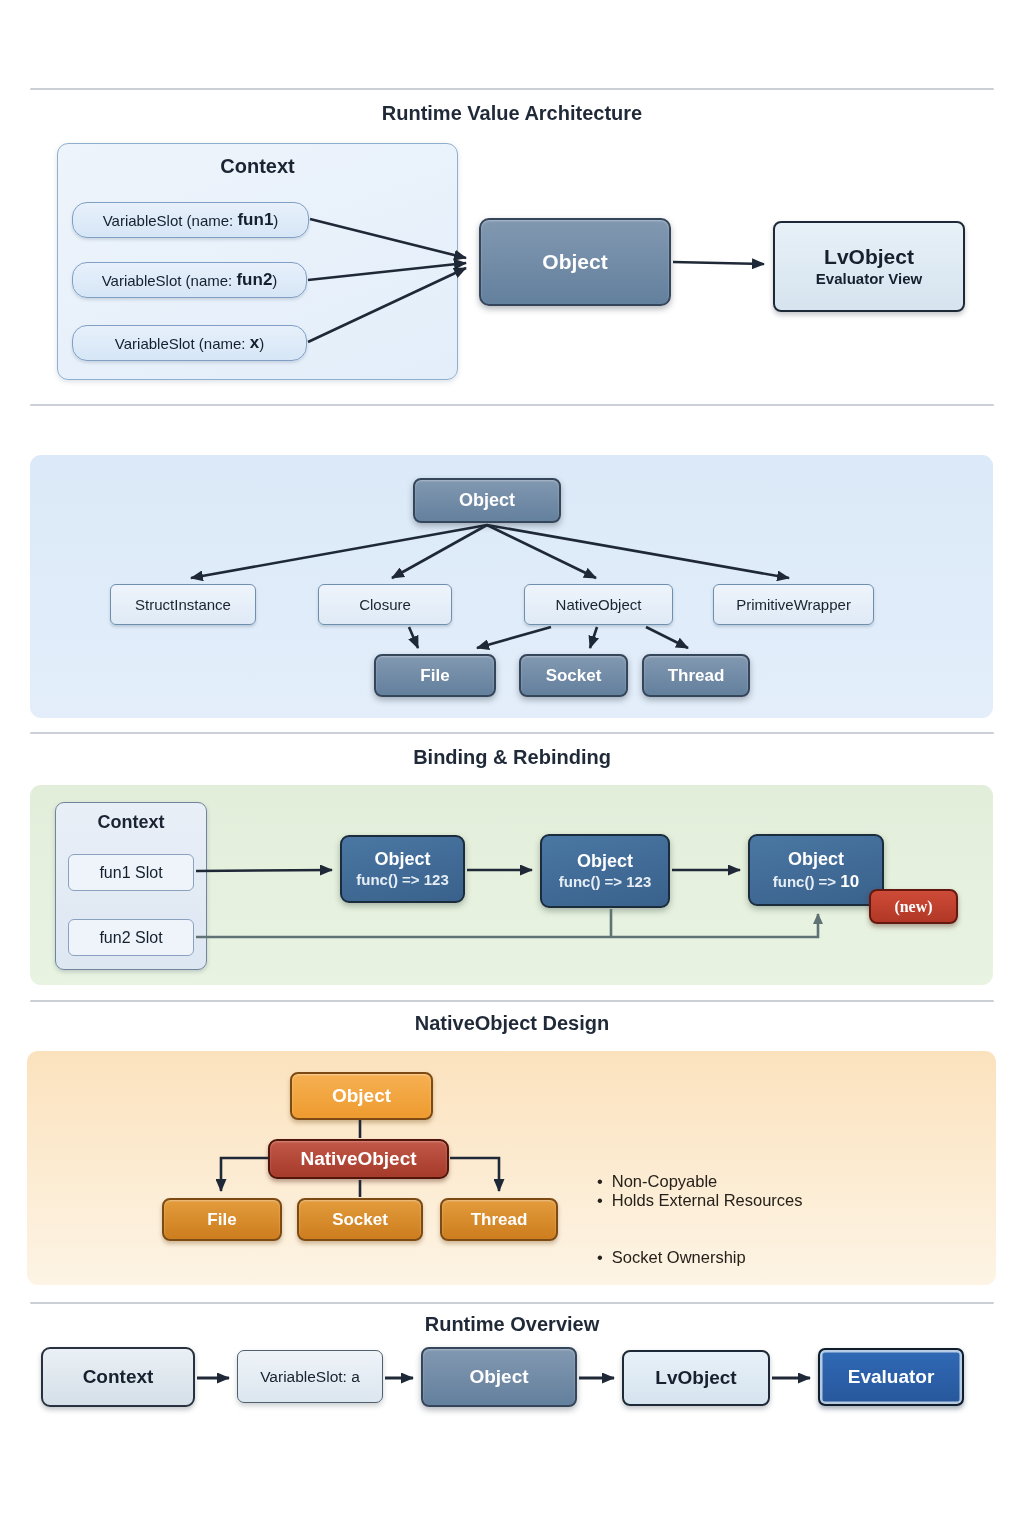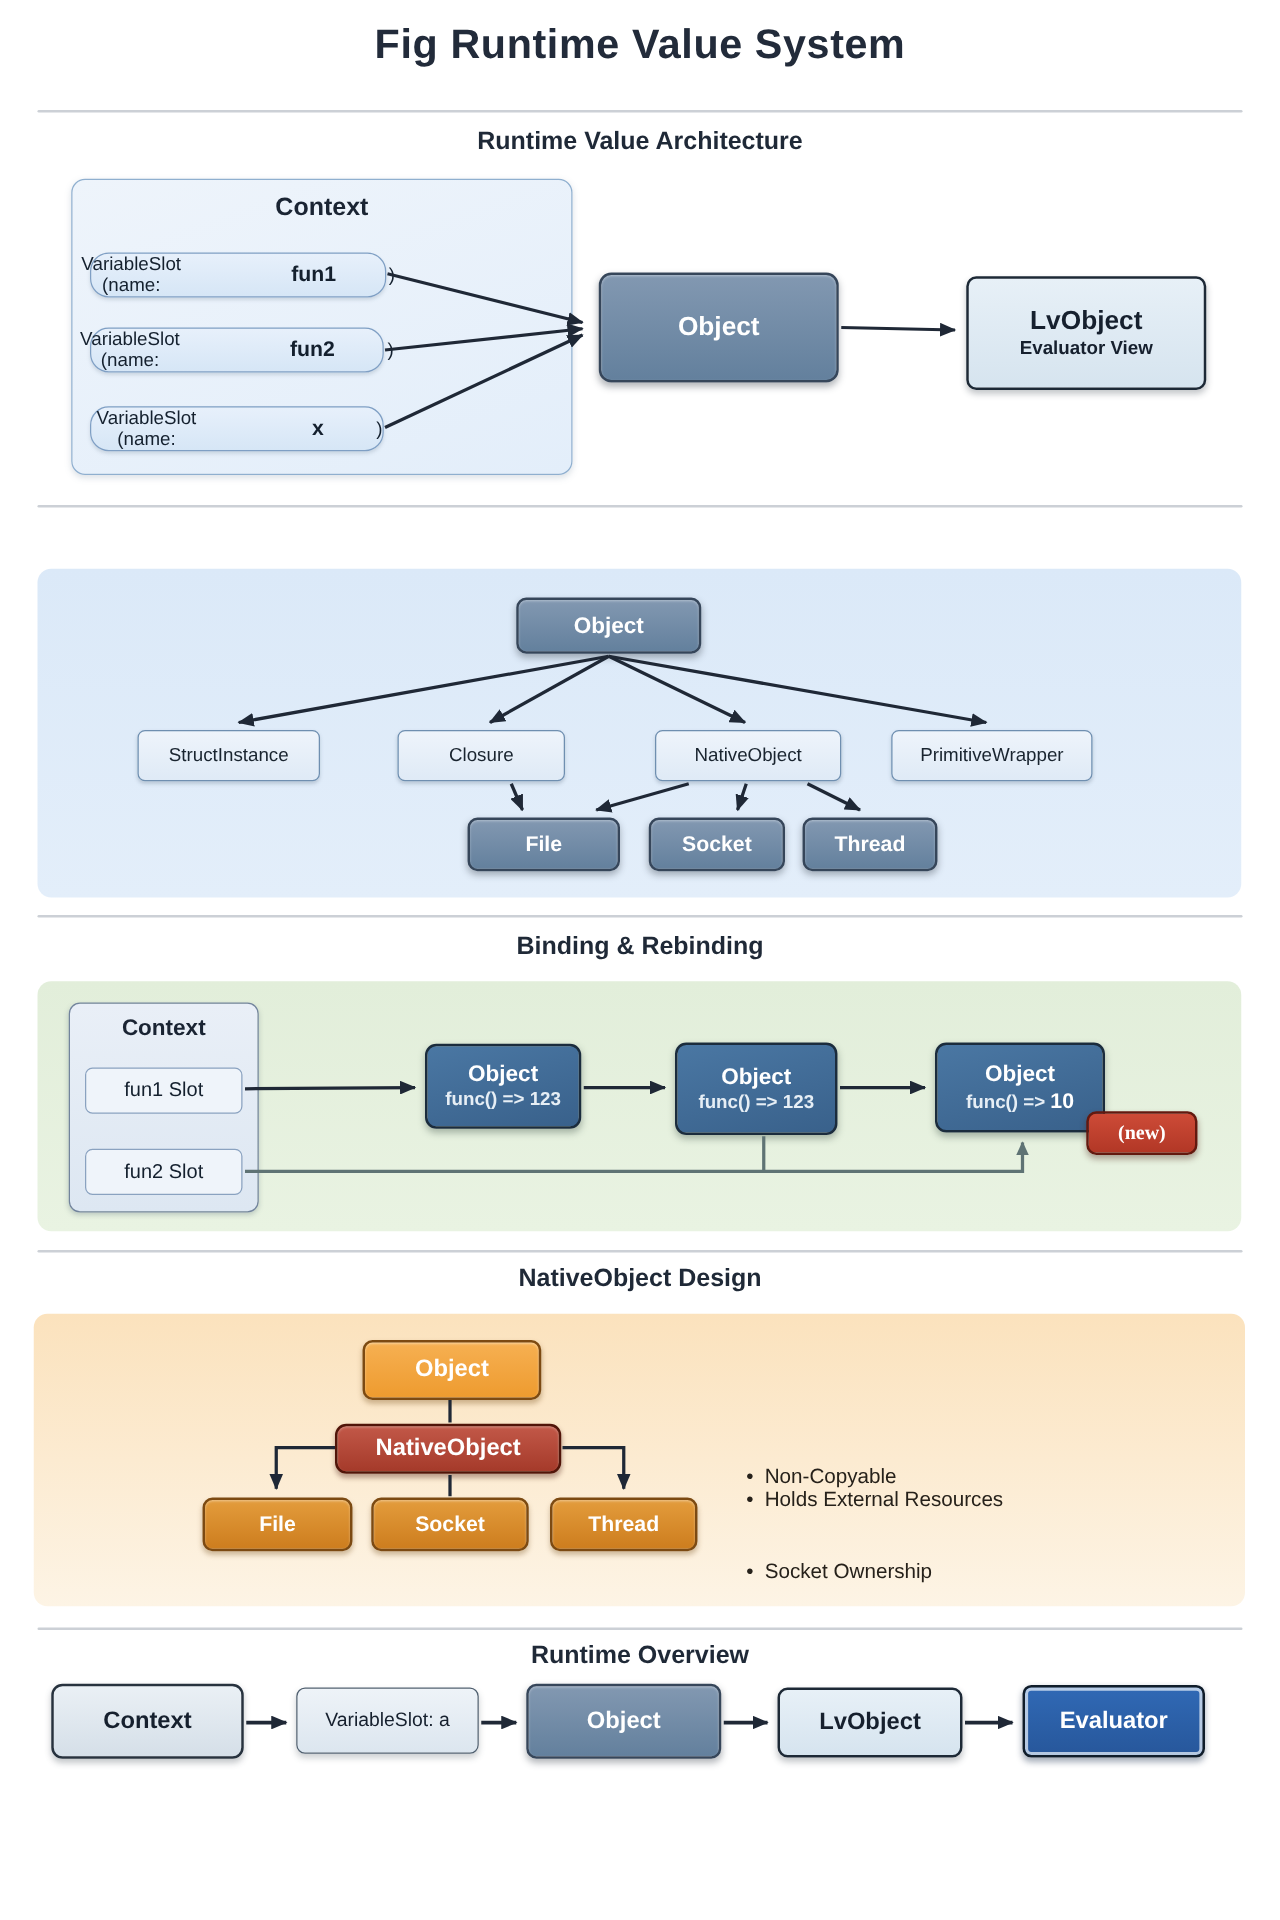--- a/index.html
+++ b/index.html
@@ -18,21 +18,21 @@
   .panel-blue1{background:linear-gradient(160deg,#eef4fb,#e3eefa);border:1.5px solid #8fafcf;
     box-shadow:0 2px 5px rgba(120,140,160,.25);}
   .panel-blue2{background:linear-gradient(180deg,#dbe9f8,#e3eefa);}
   .panel-green{background:linear-gradient(180deg,#e2eeda,#e9f3e2);}
   .panel-orange{background:linear-gradient(180deg,#fbe2bd,#fdf4e5);}
 
   .box{display:flex;align-items:center;justify-content:center;text-align:center;}
   .col{flex-direction:column;line-height:1.25;}
 
   .slot-blue{background:linear-gradient(180deg,#e7f0fb,#d6e6f6);border:1.5px solid #7f9fc4;
-    border-radius:15px;color:#14202e;font-size:15px;box-shadow:0 2px 3px rgba(110,130,150,.25);gap:42px;}
+    border-radius:15px;color:#14202e;font-size:15px;box-shadow:0 2px 3px rgba(110,130,150,.25);}
   .slot-blue .varname{font-size:17px;font-weight:600;}
 
   .steel{background:linear-gradient(180deg,#8298b1,#63809d);border:2.5px solid #36465a;
     border-radius:10px;color:#ffffff;font-weight:bold;
     box-shadow:0 3px 6px rgba(40,50,60,.35),inset 0 1px 2px rgba(255,255,255,.35);}
   .lightcard{background:linear-gradient(180deg,#e7f0f7,#d6e4ef);border:2px solid #1d2936;
     border-radius:8px;color:#16202e;box-shadow:0 3px 5px rgba(60,70,80,.3);}
 
   .hier-child{background:linear-gradient(180deg,#eef4fb,#dfeaf6);border:1.5px solid #6f8fb0;
     border-radius:6px;color:#19242f;font-size:15px;box-shadow:0 2px 3px rgba(100,120,140,.3);}
@@ -67,21 +67,20 @@
   .bullet{position:absolute;font-size:16.5px;color:#26211a;white-space:nowrap;}
   .bullet::before{content:"•";margin-right:9px;}
 
   svg.overlay{position:absolute;left:0;top:0;pointer-events:none;}
 </style>
 </head>
 <body>
 
 <div id="canvas">
 
-  <div class="abs page-title">Fig Runtime Value System</div>
   <div class="abs divider" style="top:88px;"></div>
 
   <div class="abs sec-heading" style="top:102px;">Runtime Value Architecture</div>
 
   <div class="abs panel panel-blue1" style="left:57px;top:143px;width:401px;height:237px;"></div>
   <div class="abs" style="left:57px;top:155px;width:401px;text-align:center;font-size:20px;font-weight:bold;color:#1a2433;">Context</div>
 
   <div class="abs box slot-blue" style="left:72px;top:202px;width:237px;height:36px;">
     <span>VariableSlot (name:</span>&nbsp;<span class="varname">fun1</span><span>)</span>
   </div>

